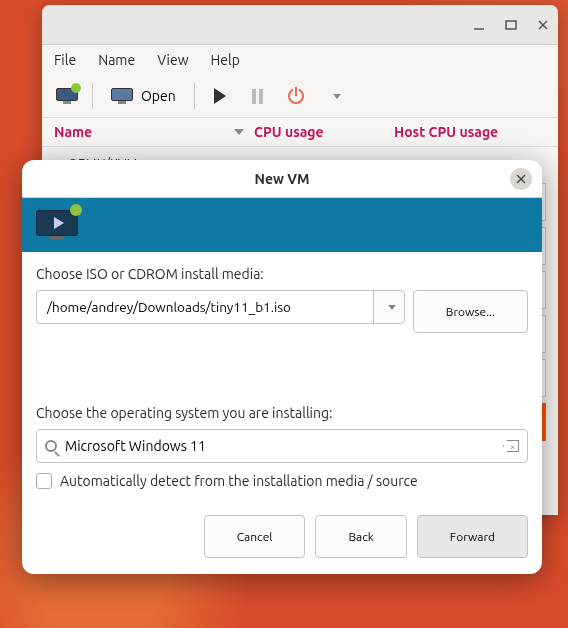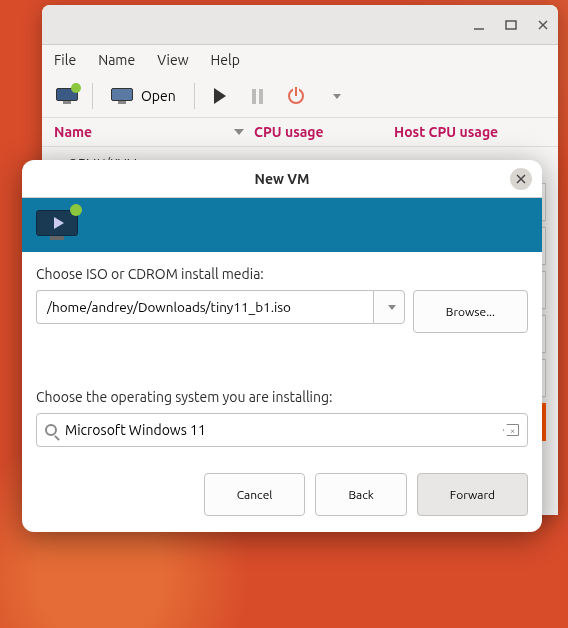--- a/index.html
+++ b/index.html
@@ -51,21 +51,21 @@
 .banner-icon { width: 42px; height: 30px; position: relative; }
 .banner-screen { width: 42px; height: 26px; background: #1a3a54; border: 1px solid #0a2a40; border-radius: 3px; display: flex; align-items: center; justify-content: center; }
 .banner-play { width: 0; height: 0; border-left: 10px solid #cce; border-top: 6px solid transparent; border-bottom: 6px solid transparent; margin-left: 3px; }
 .banner-stand { width: 14px; height: 4px; background: #666; margin: 0 auto; }
 .banner-star { position: absolute; top: -6px; right: -4px; width: 12px; height: 12px; background: #8cc63f; border-radius: 50%; }
 .banner-text { display: flex; flex-direction: column; }
 .banner-title { color: #fff; font-size: 16px; }
 .banner-step { color: #a6d0e4; font-size: 13px; }
 .dialog-body { padding: 14px; }
 .form-label { font-size: 14px; color: #2c2c2c; margin-bottom: 8px; }
-.iso-row { display: flex; gap: 8px; margin-bottom: 56px; }
+.iso-row { display: flex; gap: 8px; margin-bottom: 72px; }
 .combo { flex: 1; display: flex; }
 .combo-input { flex: 1; height: 34px; border: 1px solid #c4c2bf; border-right: none; border-radius: 4px 0 0 4px; padding: 0 10px; font-size: 13.5px; background: #fff; }
 .combo-arrow { width: 32px; height: 34px; border: 1px solid #c4c2bf; border-radius: 0 4px 4px 0; display: flex; align-items: center; justify-content: center; background: #fcfcfc; cursor: pointer; }
 .btn { height: 43px; padding: 0 32px; border: 1px solid #c4c2bf; background: #fcfcfc; border-radius: 4px; font-size: 12px; cursor: pointer; display: flex; align-items: center; }
 .os-row { display: flex; margin-top: 8px; }
 .os-input-wrap { flex: 1; height: 34px; border: 1px solid #c4c2bf; border-radius: 4px; display: flex; align-items: center; padding: 10px 8px; background: #fff; gap: 8px; }
 .search-ico { width: 12px; height: 12px; border: 2px solid #888; border-radius: 50%; position: relative; }
 .search-ico::after { content: ""; position: absolute; bottom: -5px; right: -5px; width: 6px; height: 2px; background: #888; transform: rotate(45deg); }
 .os-input { flex: 1; border: none; outline: none; font-size: 14px; background: transparent; }
 .clear-ico { width: 16px; height: 12px; border: 1.5px solid #888; border-radius: 2px 0 0 2px; position: relative; clip-path: polygon(25% 0, 100% 0, 100% 100%, 25% 100%, 0 50%); display: flex; align-items: center; justify-content: center; }
@@ -194,19 +194,23 @@
       <button class="btn">Browse...</button>
     </div>
     <div class="form-label">Choose the operating system you are installing:</div>
     <div class="os-row">
       <div class="os-input-wrap">
         <div class="search-ico"></div>
         <input class="os-input" type="text" value="Microsoft Windows 11" style="">
         <div class="clear-ico"></div>
       </div>
     </div>
+    <div class="check-row">
+      <div class="checkbox"></div>
+      <span class="check-label">Automatically detect from the installation media / source</span>
+    </div>
   </div>
   <div class="dialog-footer">
     <button class="btn">Cancel</button>
     <button class="btn">Back</button>
     <button class="btn primary">Forward</button>
   </div>
 </div>
 
 </body></html>

